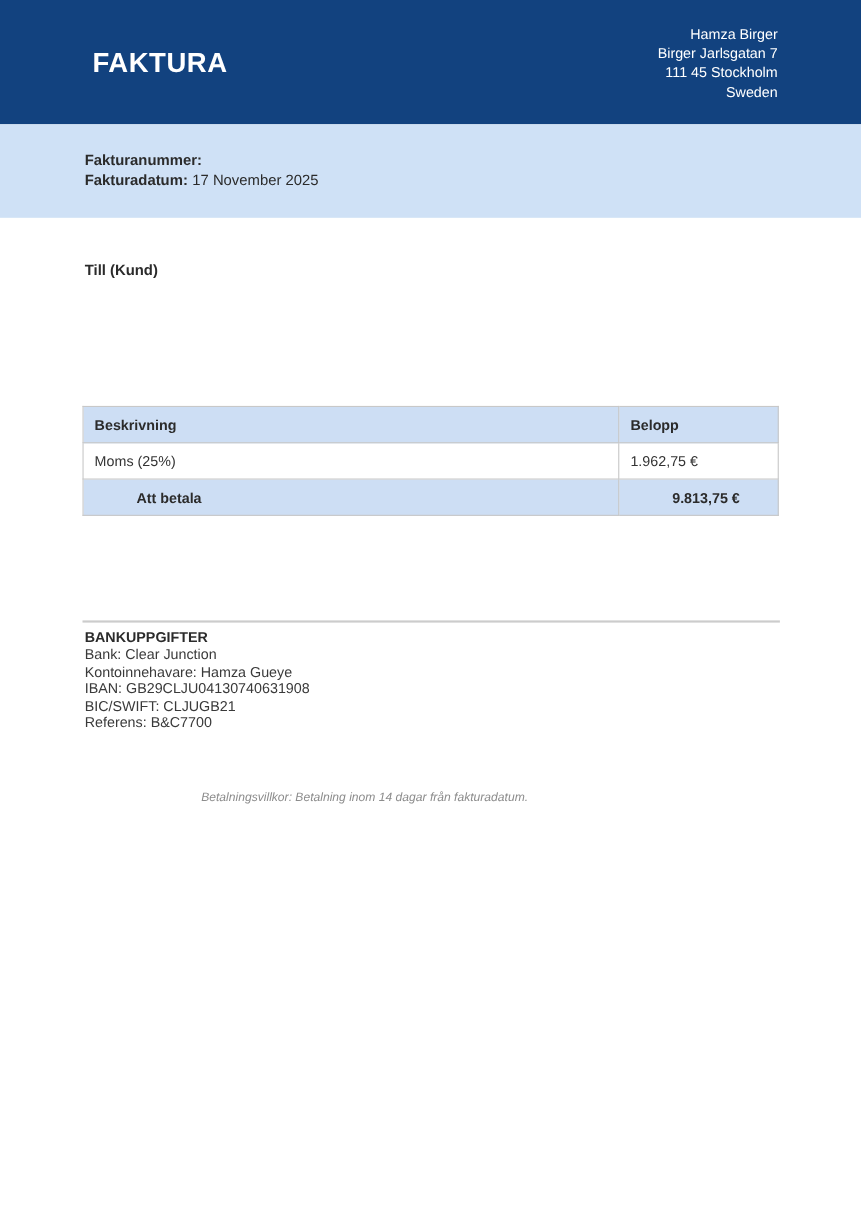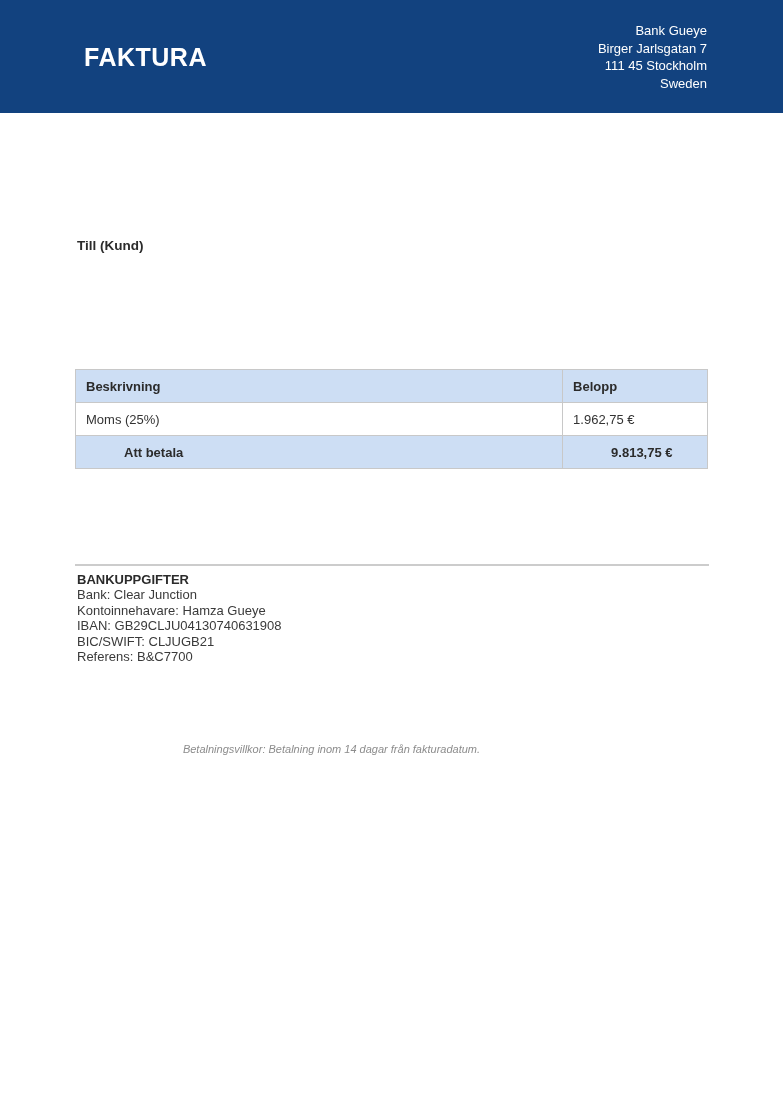--- a/index.html
+++ b/index.html
@@ -109,43 +109,53 @@
     left: 77px; top: 572px;
     font-size: 13px;
     line-height: 15.4px;
     color: #3a3a3a;
   }
   .bank-heading { font-weight: bold; color: #2b2b2b; }
 
   
   .terms {
     position: absolute;
-    left: 0; top: 743px;
+    left: 0; top: 719px;
     width: 663px;
     text-align: center;
     font-size: 11px;
     font-style: italic;
     color: #8c8c8c;
   }
 </style>
 </head>
 <body>
 
 <div class="page">
 
   <header class="topbar">
     <div class="invoice-title">FAKTURA</div>
     <div class="sender">
-      <div>Bank Gueye</div>
+      <div>Hamza Birger</div>
       <div>Birger Jarlsgatan 7</div>
       <div>111 45 Stockholm</div>
       <div>Sweden</div>
     </div>
   </header>
 
+  <section class="meta-band">
+    <div class="meta-lines">
+      <div>
+        <span class="meta-label">Fakturanummer:</span><span class="meta-value"></span>
+      </div>
+      <div>
+        <span class="meta-label">Fakturadatum:</span><span class="meta-value">17 November 2025</span>
+      </div>
+    </div>
+  </section>
 
   <div class="recipient-heading">Till (Kund)</div>
 
   <table class="invoice-table">
     <thead>
       <tr>
         <th class="col-desc">Beskrivning</th>
         <th class="col-amt">Belopp</th>
       </tr>
     </thead>

